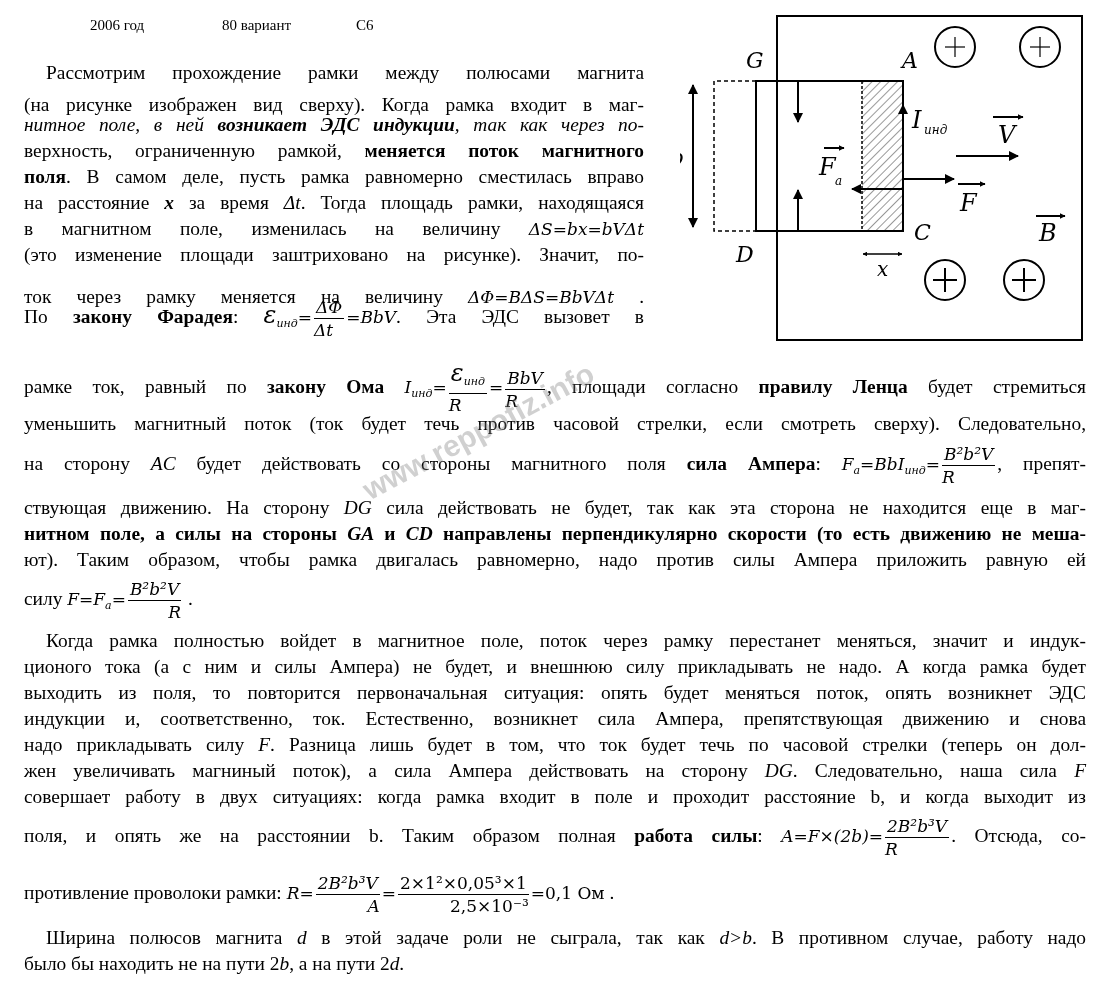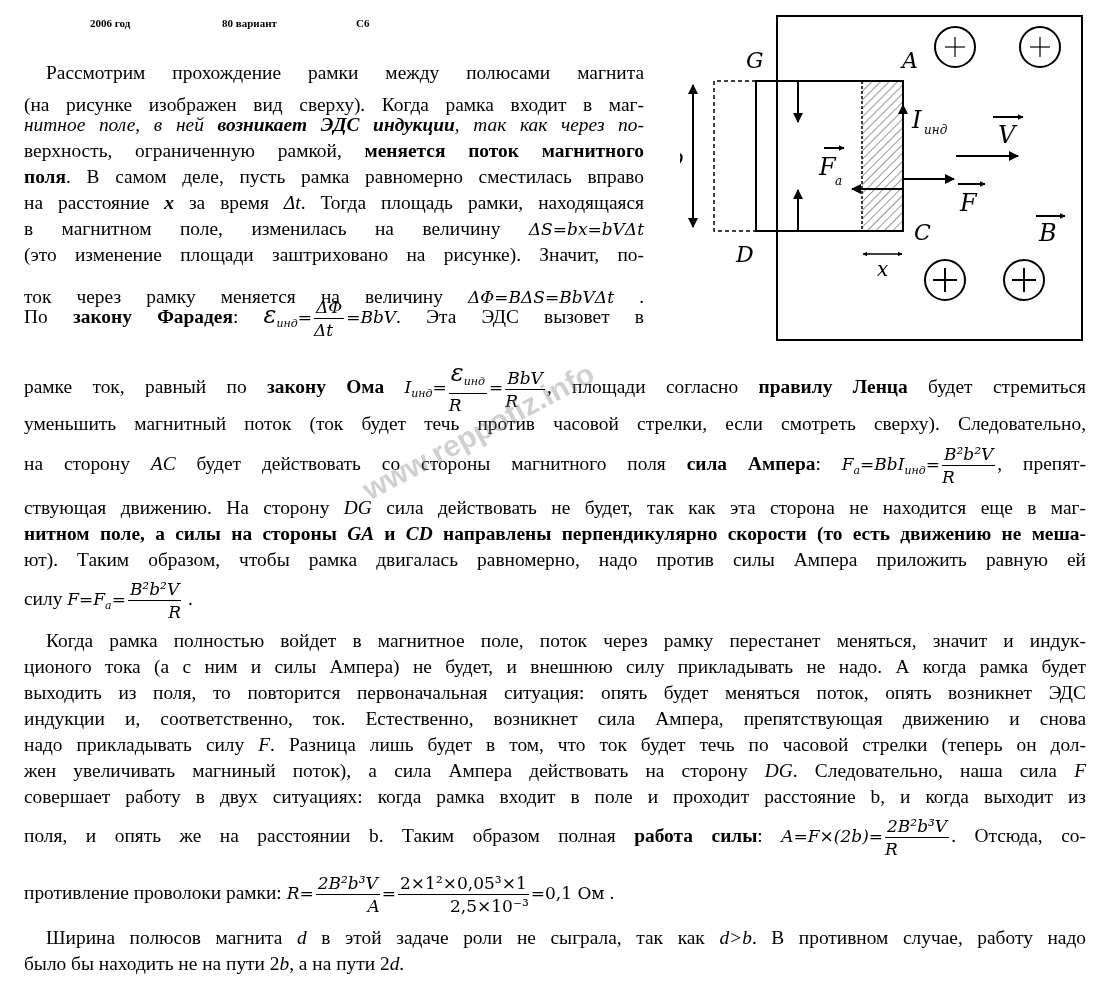--- a/index.html
+++ b/index.html
@@ -1,18 +1,18 @@
 <!DOCTYPE html>
 <html><head>
 <meta charset="utf-8">
 <style>
   html, body { margin: 0; padding: 0; background: #ffffff; }
   body { width: 1109px; height: 995px; position: relative; overflow: hidden;
          font-family: "Liberation Serif", "DejaVu Serif", serif; color: #000; }
-  .hdr { position: absolute; top: 17px; font-size: 11px; font-weight: bold; }
+  .hdr { position: absolute; top: 17px; font-size: 15px; font-weight: normal; }
   .line { position: absolute; left: 24px; font-size: 19.4px; white-space: nowrap; }
   .just { text-align: justify; text-align-last: justify; width: 1062px; display: block; }
   .narrow { width: 620px; }
   b { font-weight: bold; }
   i { font-style: italic; }
   .m { font-family: "DejaVu Serif", serif; font-style: italic; font-size: 17px; }
   .mu { font-family: "DejaVu Serif", serif; font-style: normal; font-size: 17px; }
   .sub { font-size: 11px; vertical-align: -4px; }
   .frac { display: inline-block; vertical-align: middle; text-align: right; margin: 0 2px; }
   .frac > span { display: block; line-height: 22px; }

